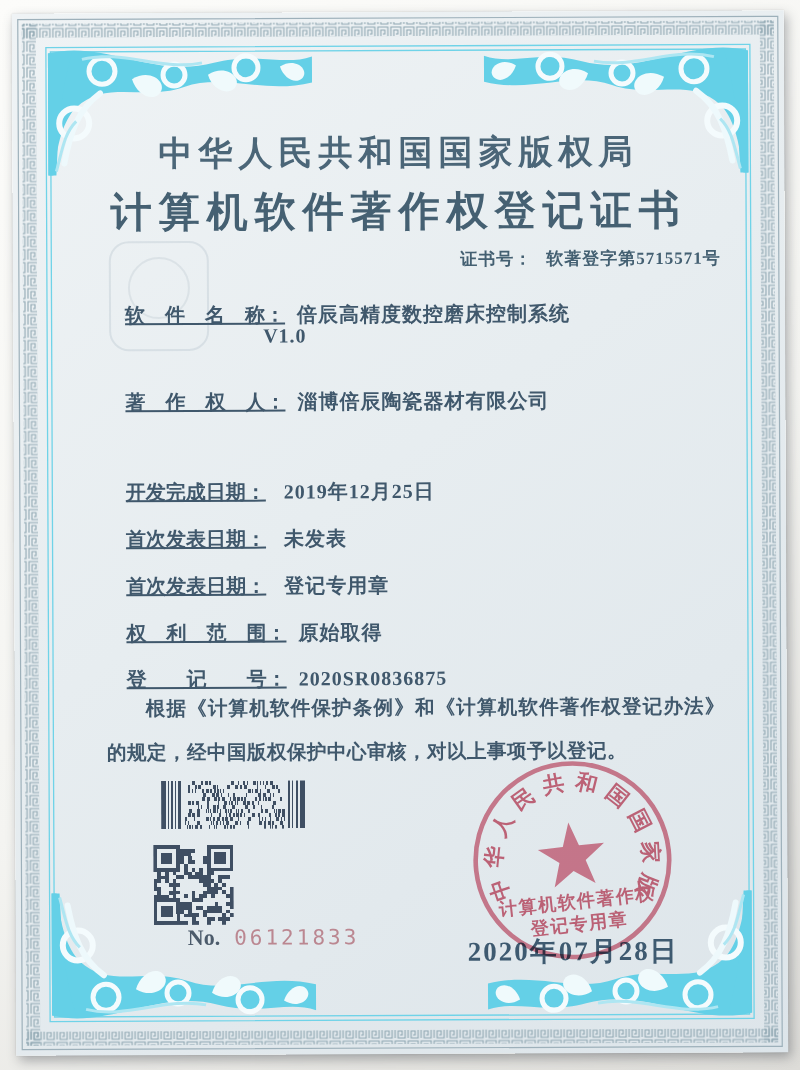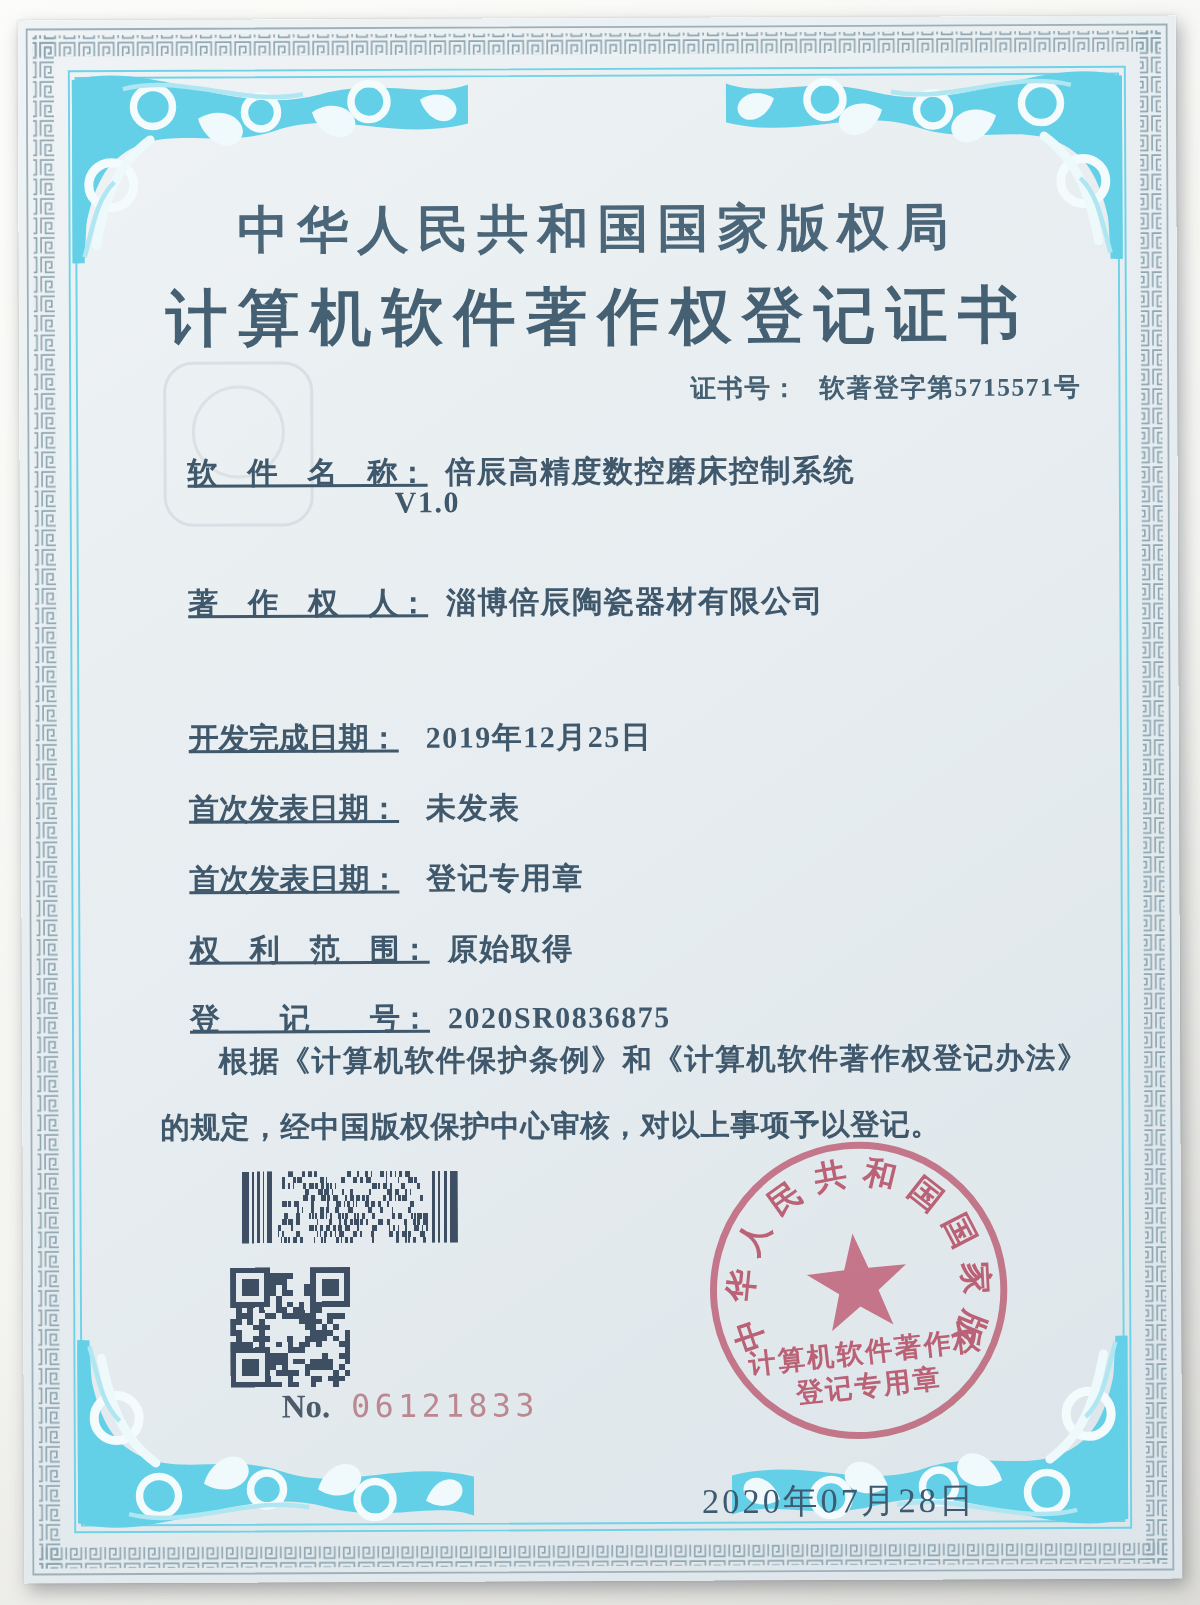--- a/index.html
+++ b/index.html
@@ -44,21 +44,21 @@
   .qrcode{position:absolute;left:138px;top:832px;}
   .serial{position:absolute;left:124px;top:912px;margin-left:48px;}
   .serial .prefix{font-size:22px;font-weight:600;color:#4c5b6b;margin-right:14px;}
   .serial .num{font-size:21px;color:#bb8791;font-family:"DejaVu Sans Mono","Liberation Mono",monospace;letter-spacing:3px;}
   
   .seal{position:absolute;left:452px;top:744px;mix-blend-mode:multiply;opacity:.85;pointer-events:none;}
   .seal text{font-family:"Liberation Serif","DejaVu Serif",serif;font-weight:700;}
   .ring-text{font-size:21px;letter-spacing:8.5px;fill:#cd5168;}
   .seal-line{font-size:17.5px;fill:#cd5168;letter-spacing:1.5px;text-anchor:middle;}
   .issue-date{
-    position:absolute;left:452px;top:974px;font-size:23px;font-weight:400;
+    position:absolute;left:452px;top:922px;font-size:27px;font-weight:700;
     color:#3e5a70;letter-spacing:2px;
   }
   
   .watermark{
     position:absolute;left:96px;top:228px;width:96px;height:106px;
     border:2px solid rgba(150,168,180,.22);border-radius:20px;
   }
   .watermark::after{
     content:"";position:absolute;left:17px;top:14px;width:58px;height:58px;
     border:2px solid rgba(150,168,180,.18);border-radius:50%;

